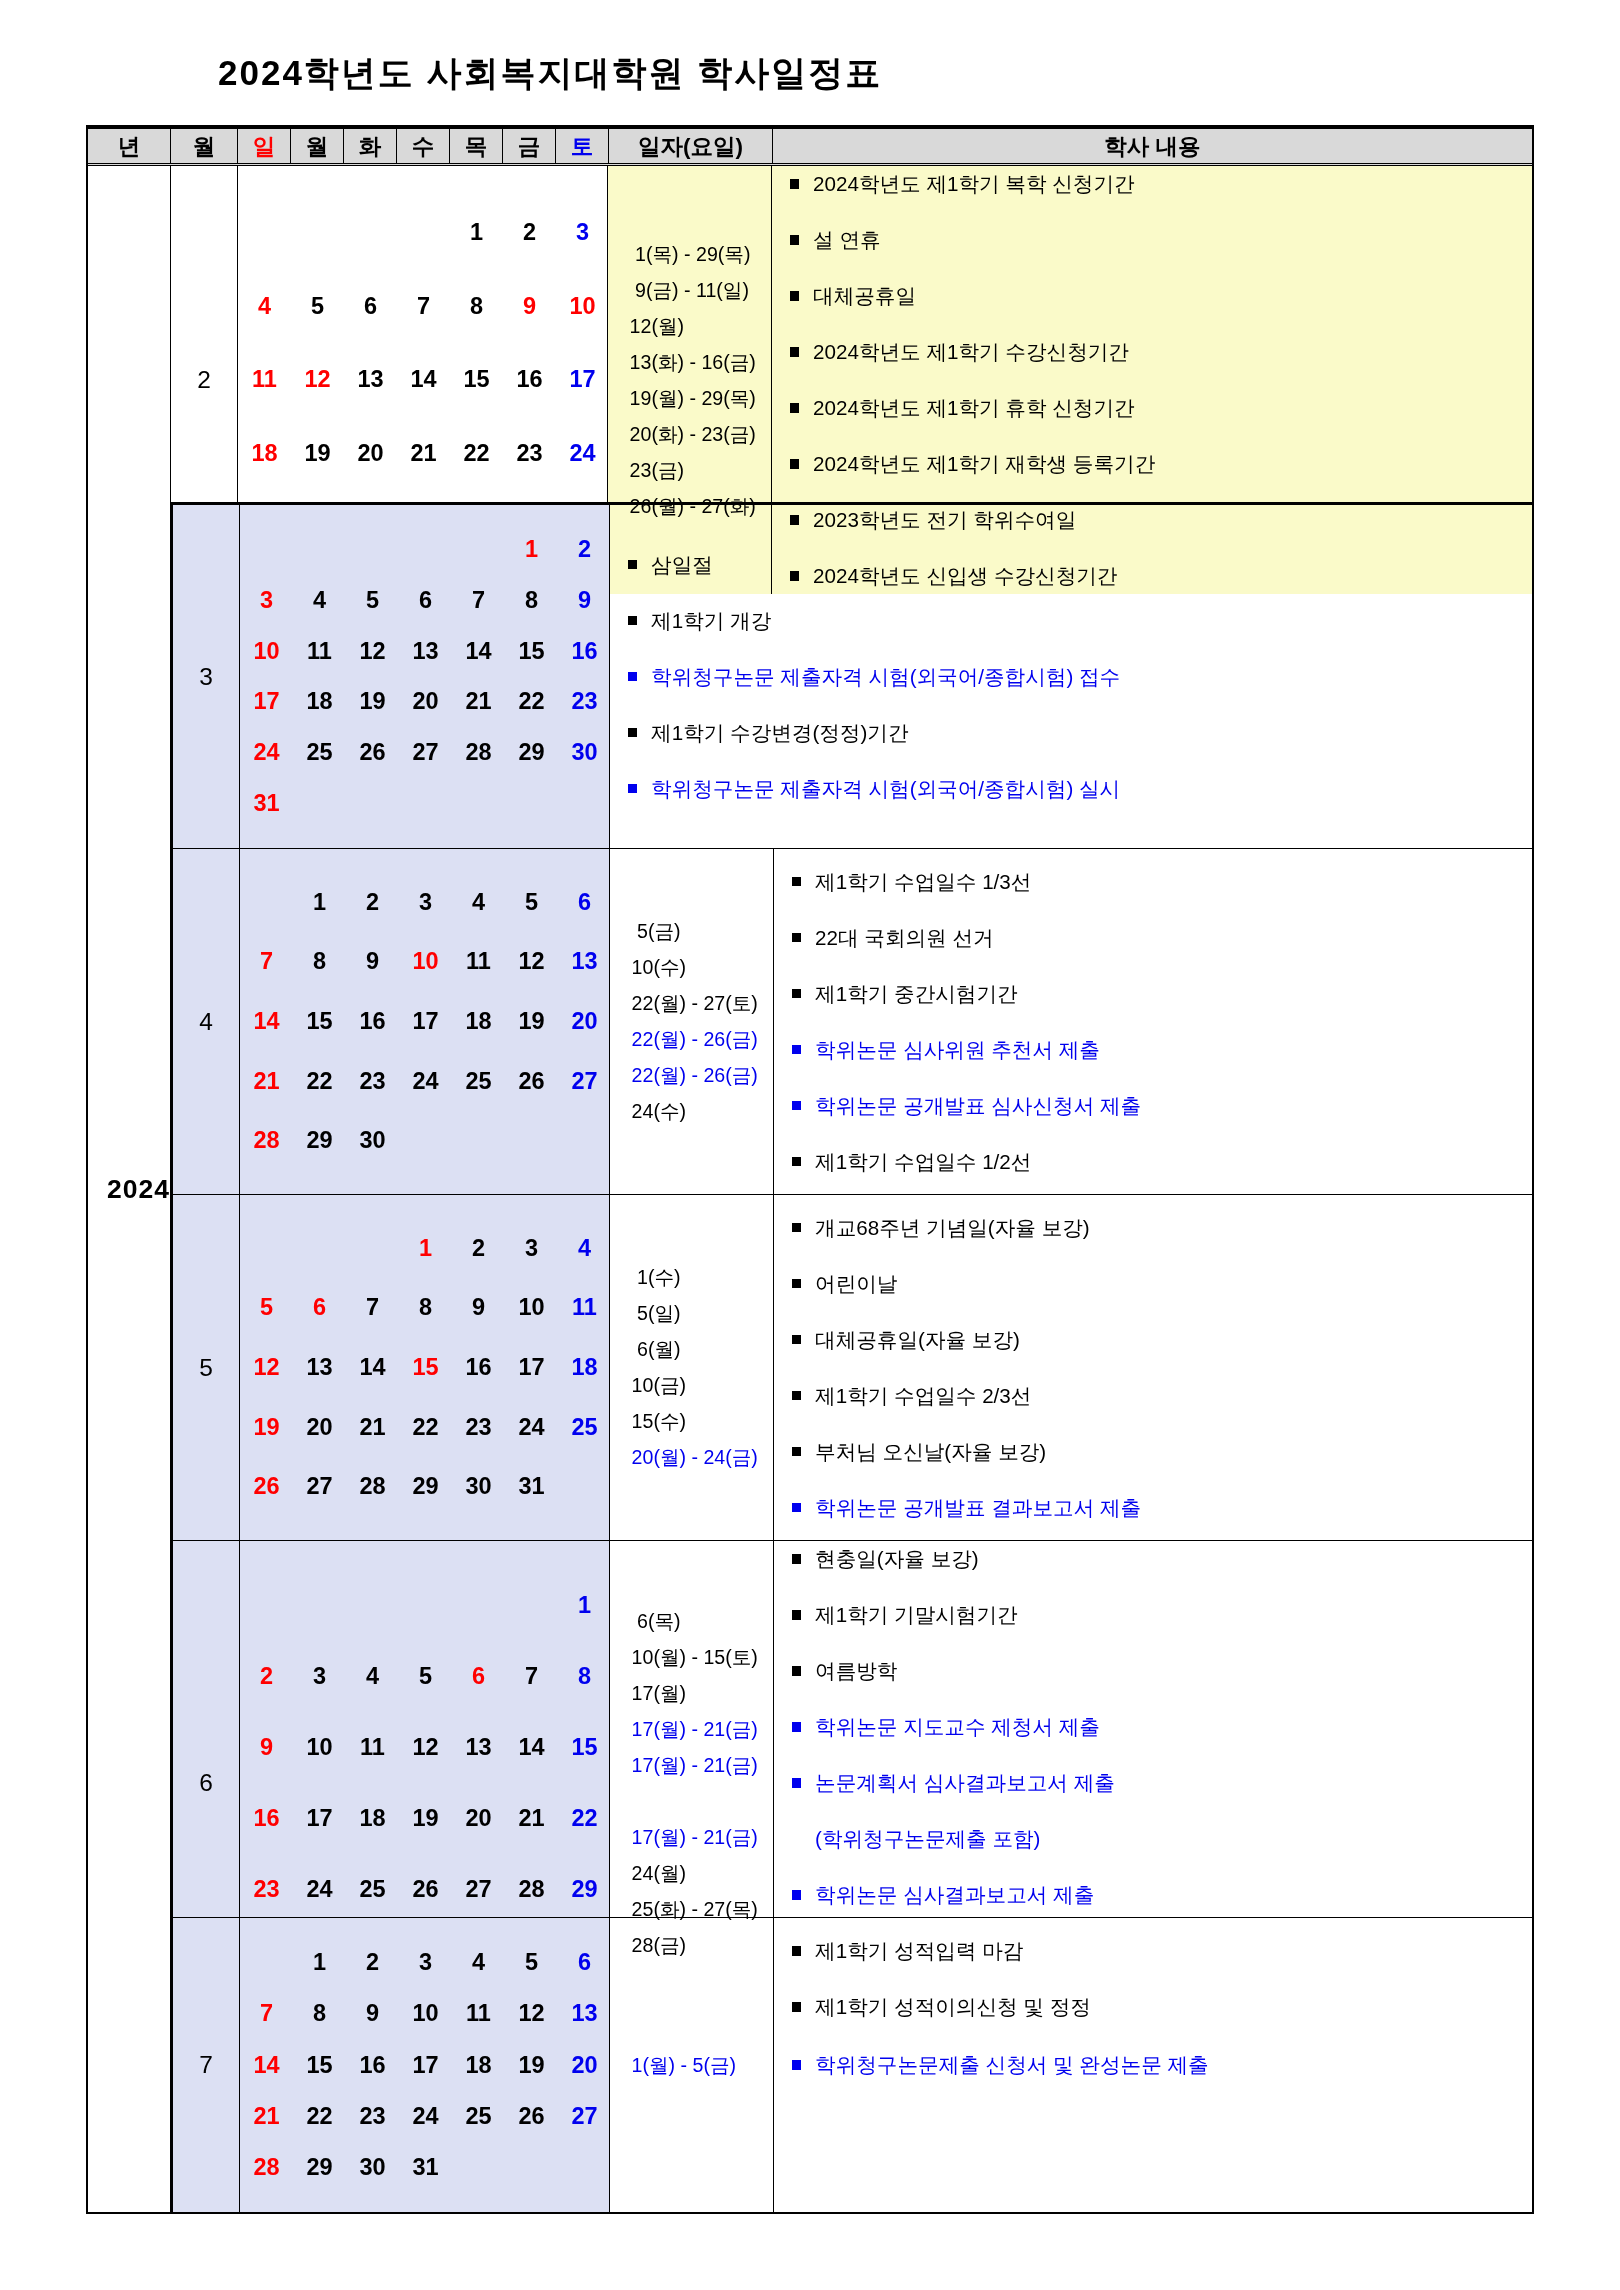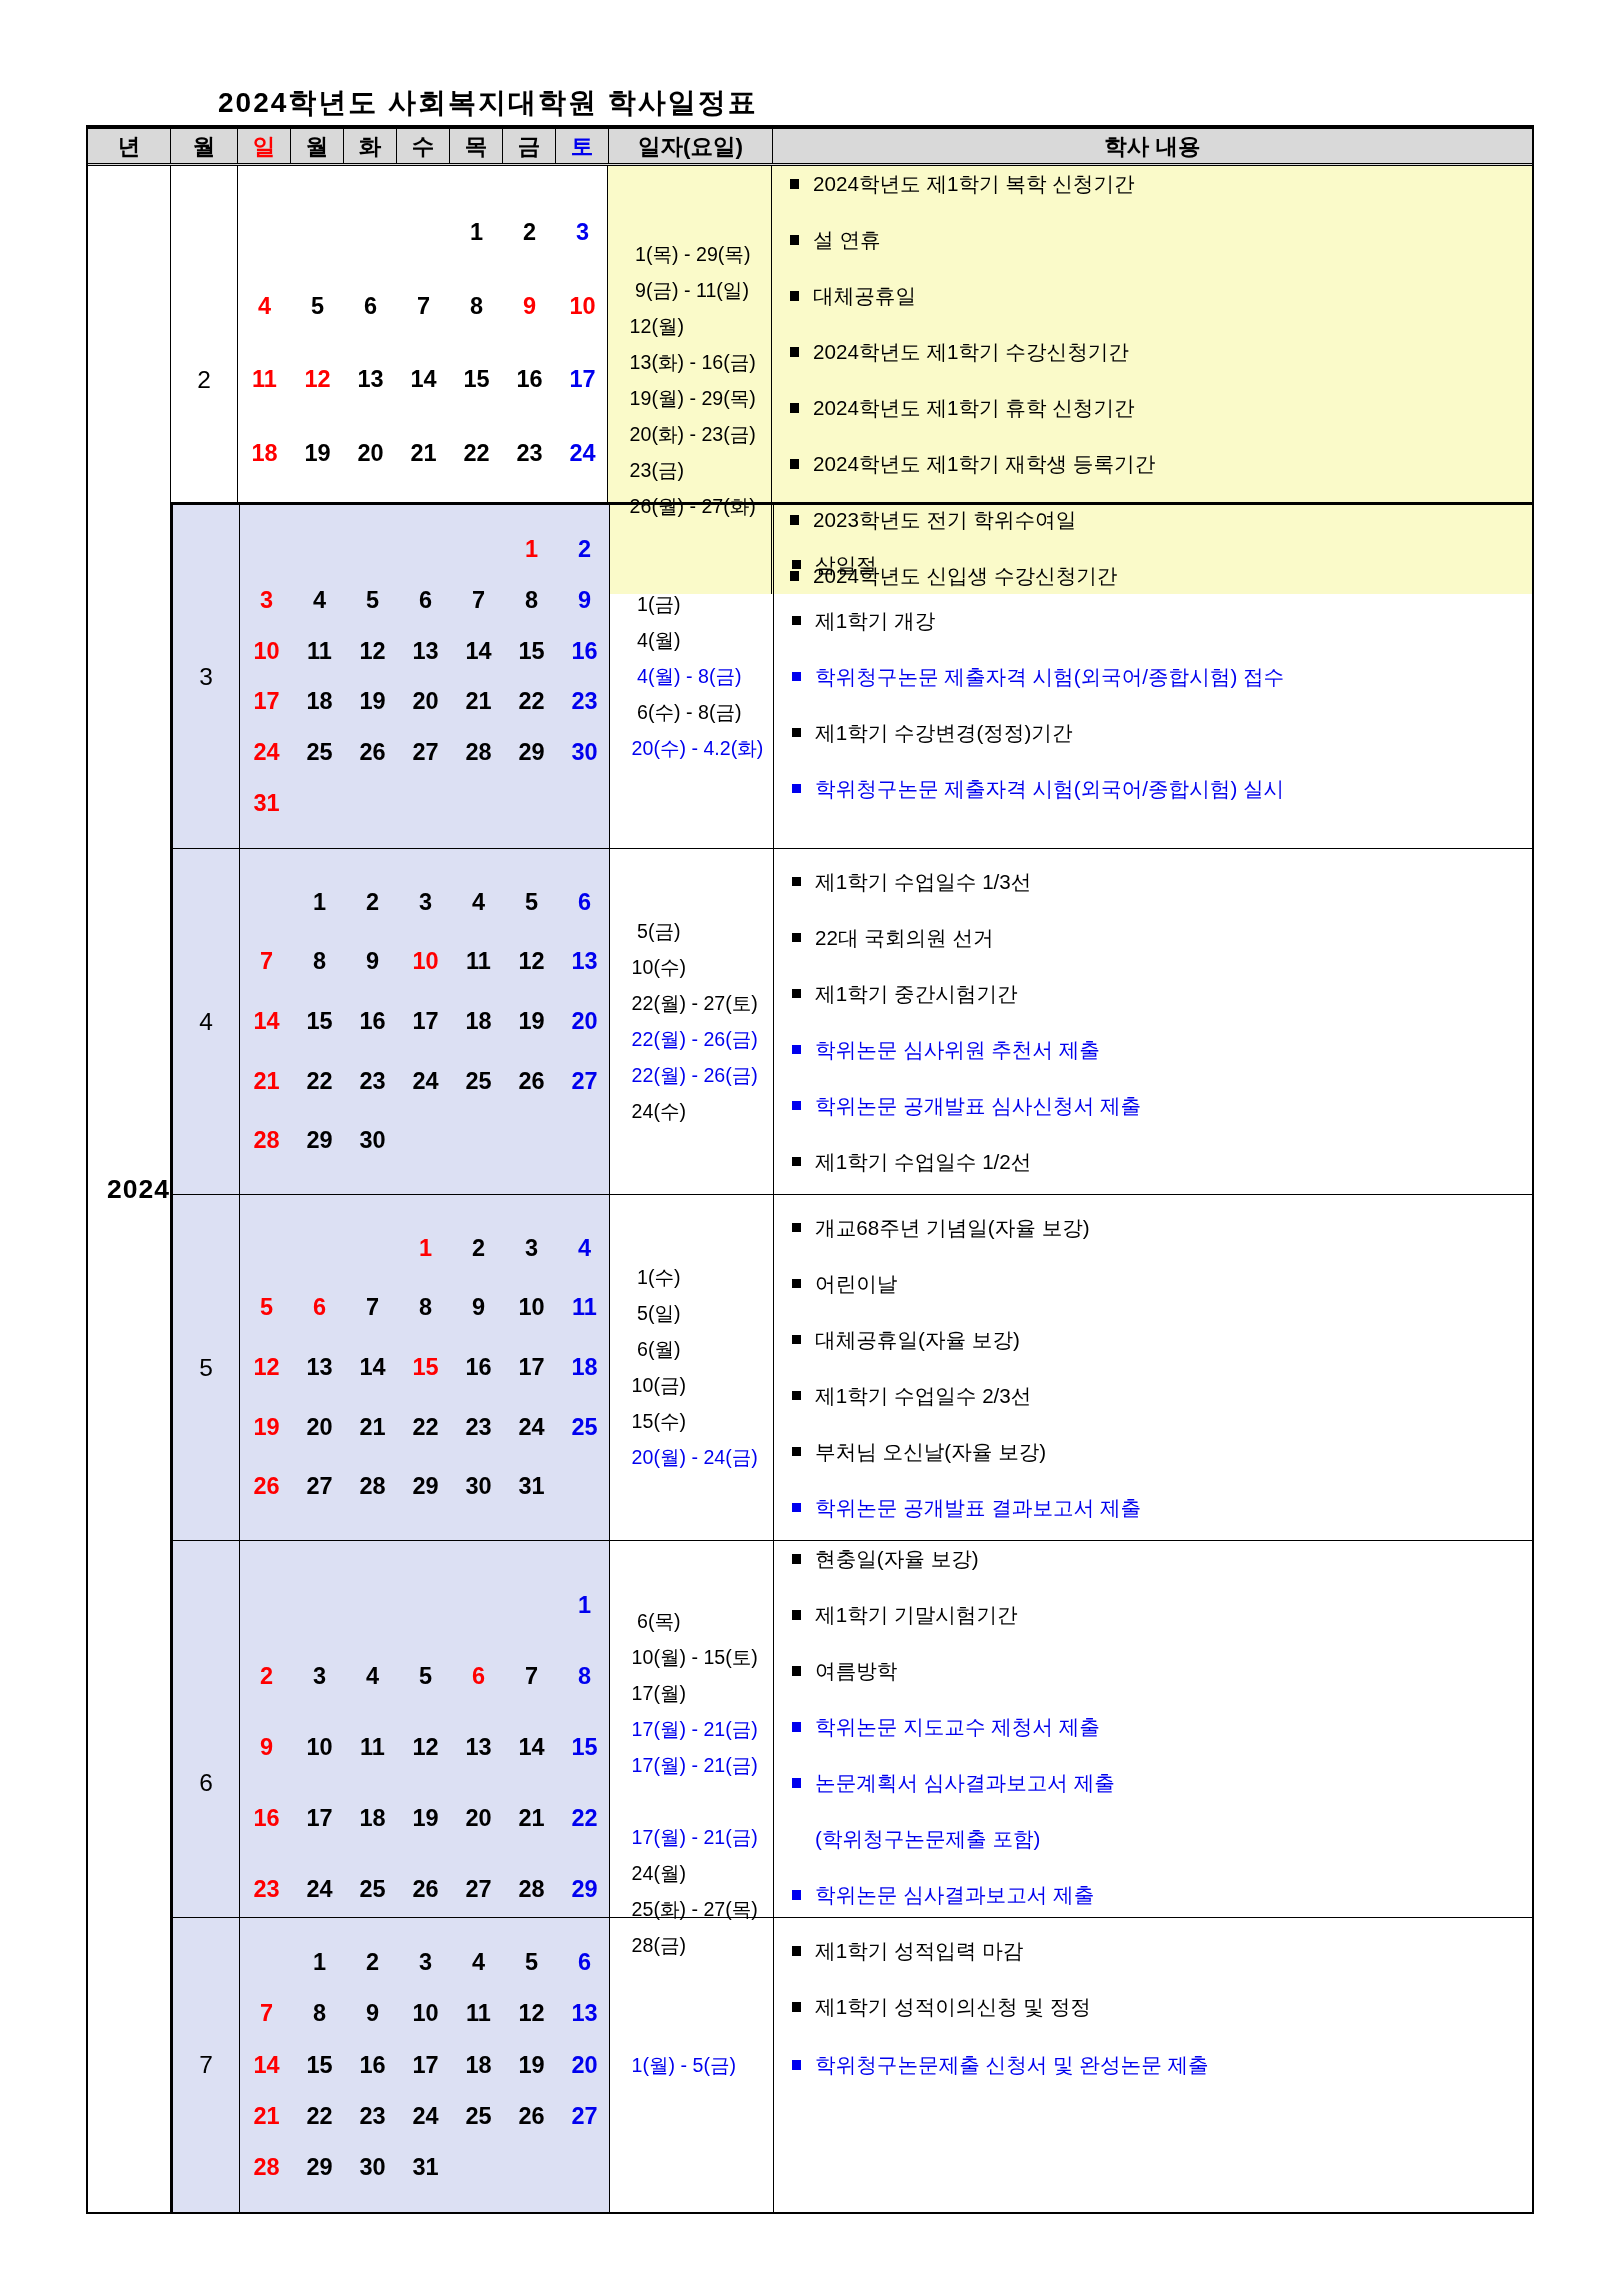--- a/index.html
+++ b/index.html
@@ -1,18 +1,18 @@
 <!DOCTYPE html>
 <html style="--red: #FF0000; --blue: #0000EE; --header-bg: #D9D9D9; --feb-bg: #FAFAC9; --cal-bg: #DCE0F3;"><head>
 <meta charset="utf-8">
 <style>
   html,body{margin:0;padding:0;background:#fff;}
   .page{position:relative;width:1620px;height:2291px;background:#fff;
         font-family:"Liberation Sans","DejaVu Sans",sans-serif;color:#000;overflow:hidden;}
-  .title{padding-top:84px;margin-left:218px;font-size:28px;font-weight:700;letter-spacing:2px;}
+  .title{padding-top:50px;margin-left:218px;font-size:35px;font-weight:700;letter-spacing:2px;}
   .cal-table{position:absolute;left:86px;top:125px;width:1448px;box-sizing:border-box;
              border-left:2px solid #000;border-right:2px solid #000;
              border-top:4.9px solid #000;border-bottom:2.9px solid #000;}
   .header-row{display:grid;grid-template-columns:82px 67px repeat(7,53px) 164px 1fr;
               height:37px;background:var(--header-bg,#D9D9D9);box-sizing:border-box;
               border-bottom:3.9px double #000;}
   .hc{display:flex;align-items:center;justify-content:center;font-weight:700;font-size:22.5px;
       border-left:1px solid #000;}
   .hc:first-child{border-left:none;}
   .tbody{display:flex;align-items:stretch;}
@@ -192,27 +192,20 @@
               <div class="week">
                 <div class="day c-r">31</div>
                 <div class="day"></div>
                 <div class="day"></div>
                 <div class="day"></div>
                 <div class="day"></div>
                 <div class="day"></div>
                 <div class="day"></div>
               </div>
             </div>
-            <div class="cell cell-date">
-              <div class="line c-k"> 1(금)</div>
-              <div class="line c-k"> 4(월)</div>
-              <div class="line c-b"> 4(월) - 8(금)</div>
-              <div class="line c-k"> 6(수) - 8(금)</div>
-              <div class="line c-b">20(수) - 4.2(화)</div>
-            </div>
             <div class="cell cell-content">
               <div class="line c-k"><span class="bullet"></span><span>삼일절</span></div>
               <div class="line c-k"><span class="bullet"></span><span>제1학기 개강</span></div>
               <div class="line c-b"><span class="bullet"></span><span>학위청구논문 제출자격 시험(외국어/종합시험) 접수</span></div>
               <div class="line c-k"><span class="bullet"></span><span>제1학기 수강변경(정정)기간</span></div>
               <div class="line c-b"><span class="bullet"></span><span>학위청구논문 제출자격 시험(외국어/종합시험) 실시</span></div>
             </div>
           </div>
           <div class="month-row sem" style="height: 346px;">
             <div class="cell cell-month bg-cal">4</div>

